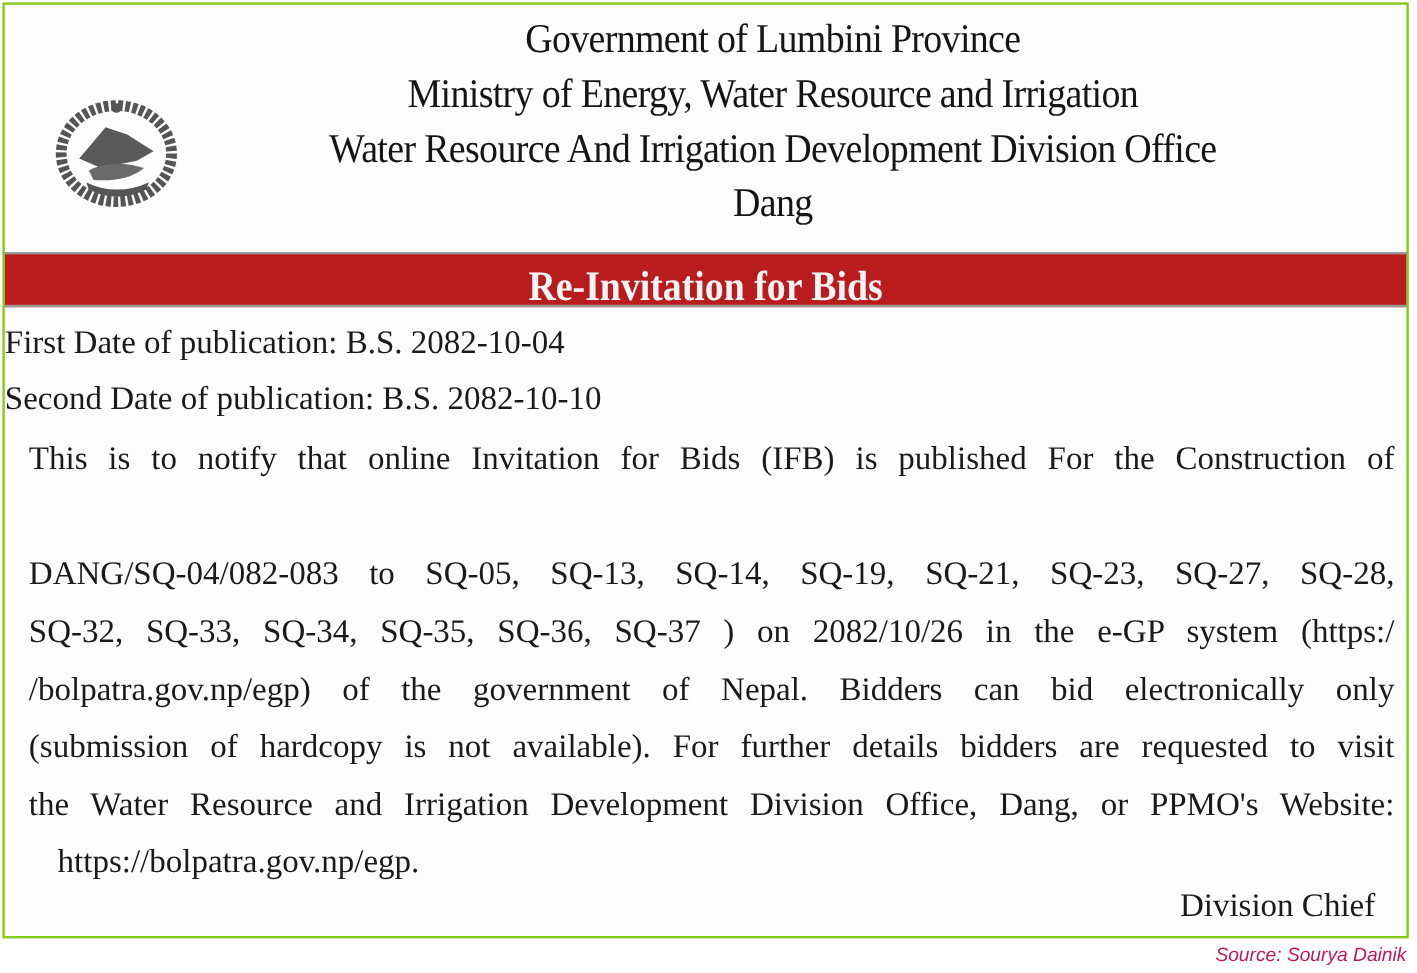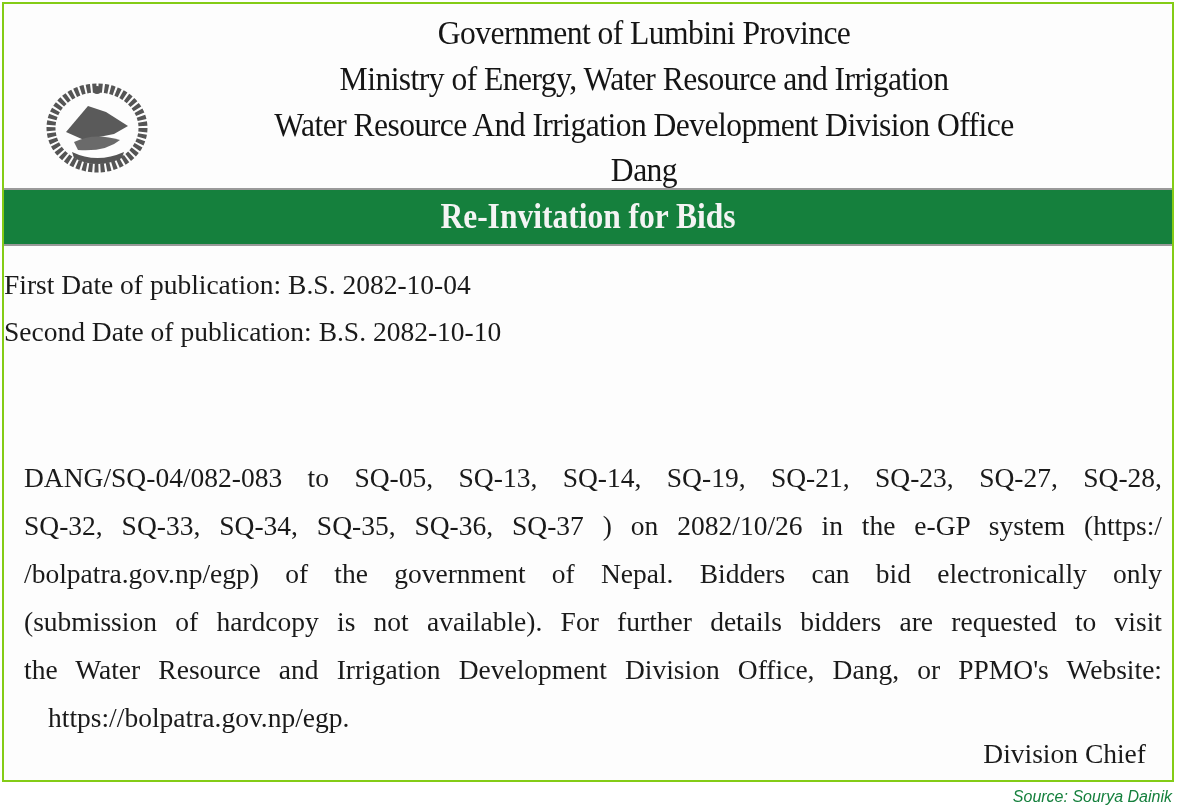--- a/index.html
+++ b/index.html
@@ -4,34 +4,34 @@
 <style>
   html, body { margin:0; padding:0; background:#ffffff; }
   body { width:1181px; height:811px; position:relative; overflow:hidden;
          font-family:"Liberation Serif", serif; color:#1a1a1a; }
   .notice { position:absolute; left:2px; top:2px; width:1172px; height:780px;
             border:2px solid #84cc16; background:#fdfdfd; box-sizing:border-box; }
   .emblem { position:absolute; left:40px; top:78px; width:106px; height:92px; }
   .hdr { position:absolute; left:160px; width:960px; text-align:center;
          font-size:34px; line-height:46px; letter-spacing:-0.6px; white-space:nowrap;
          transform:scaleX(0.93); transform-origin:center; color:#151515; }
-  .banner { position:absolute; left:0; top:184px; width:1168px; height:58px;
-            background:#15803d; border-top:2px solid #9a9a9a; border-bottom:2px solid #9a9a9a;
+  .banner { position:absolute; left:0; top:206px; width:1168px; height:46px;
+            background:#b91c1c; border-top:2px solid #9a9a9a; border-bottom:2px solid #9a9a9a;
             box-sizing:border-box; }
   .banner-title { position:absolute; left:0; right:0; top:6px; text-align:center;
                   color:#f4f4f4; font-weight:bold; font-size:35px; line-height:42px;
                   transform:scaleX(0.9); }
   .date { position:absolute; left:0; width:1168px; text-align:left; font-size:27.5px;
           line-height:34px; white-space:nowrap; }
   .line { position:absolute; left:20px; width:1138px; font-size:27.5px; line-height:34px;
           white-space:nowrap; text-align:justify; text-align-last:justify; }
   .line.last { text-align-last:left;margin-left:24px; }
   .sign { position:absolute; right:26px; top:733px; font-size:27.5px; line-height:34px; }
   .source { position:absolute; right:9px; top:787px; font-family:"Liberation Sans", sans-serif;
-            font-style:italic; font-size:16px; line-height:20px; color:#15803d;margin-left:40px; }
+            font-style:italic; font-size:16px; line-height:20px; color:#be185d;margin-left:40px; }
 </style>
 </head>
 <body>
 
 <div class="notice">
 
   <svg class="emblem" viewBox="0 0 106 92">
     <g fill="#4a4a4a">
       <ellipse cx="53" cy="46" rx="46" ry="40" fill="none" stroke="#555" stroke-width="9" stroke-dasharray="4 2"></ellipse>
       <path d="M22 50 L44 24 L62 30 L84 44 L70 52 L40 58 Z" fill="#5a5a5a"></path>
@@ -46,20 +46,21 @@
   <div class="hdr" style="top:98px">Water Resource And Irrigation Development Division Office</div>
   <div class="hdr" style="top:143px">Dang</div>
 
   <div class="banner">
     <div class="banner-title">Re-Invitation for Bids</div>
   </div>
 
   <div class="date" style="top:264px">First Date of publication: B.S. 2082-10-04</div>
   <div class="date" style="top:311px">Second Date of publication: B.S. 2082-10-10</div>
 
+  <div class="line" style="top:361px">This is to notify that online Invitation for Bids (IFB) is published For the Construction of</div>
   <div class="line" style="top:457px">DANG/SQ-04/082-083 to SQ-05, SQ-13, SQ-14, SQ-19, SQ-21, SQ-23, SQ-27, SQ-28,</div>
   <div class="line" style="top:505px">SQ-32, SQ-33, SQ-34, SQ-35, SQ-36, SQ-37 ) on 2082/10/26 in the e-GP system (https:/</div>
   <div class="line" style="top:553px">/bolpatra.gov.np/egp) of the government of Nepal. Bidders can bid electronically only</div>
   <div class="line" style="top:601px">(submission of hardcopy is not available). For further details bidders are requested to visit</div>
   <div class="line" style="top:649px">the Water Resource and Irrigation Development Division Office, Dang, or PPMO's Website:</div>
   <div class="line last" style="top:697px">https://bolpatra.gov.np/egp.</div>
 
   <div class="sign">Division Chief</div>
 </div>
 

